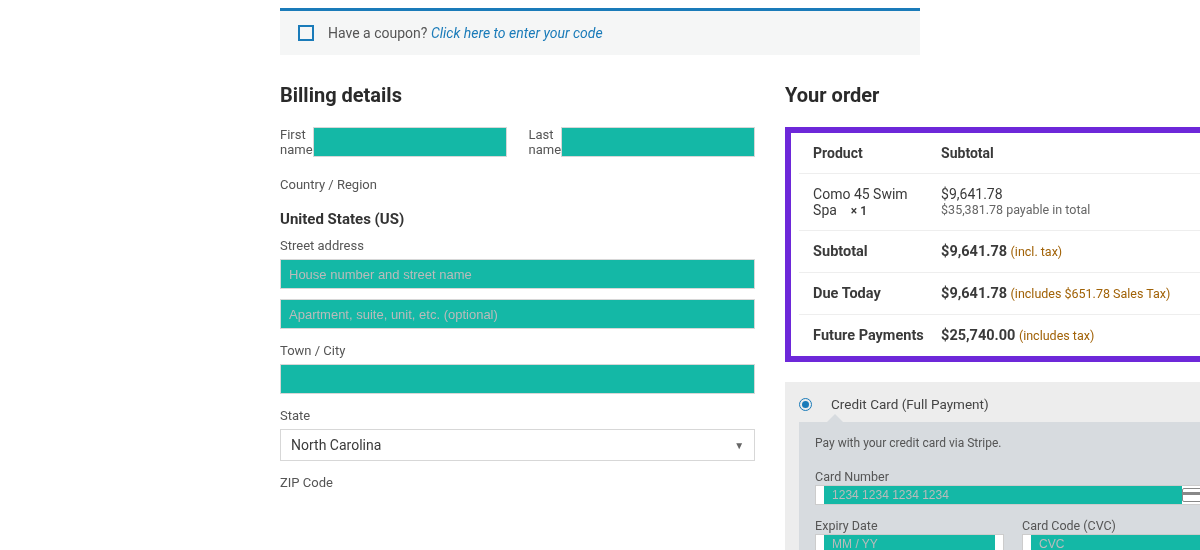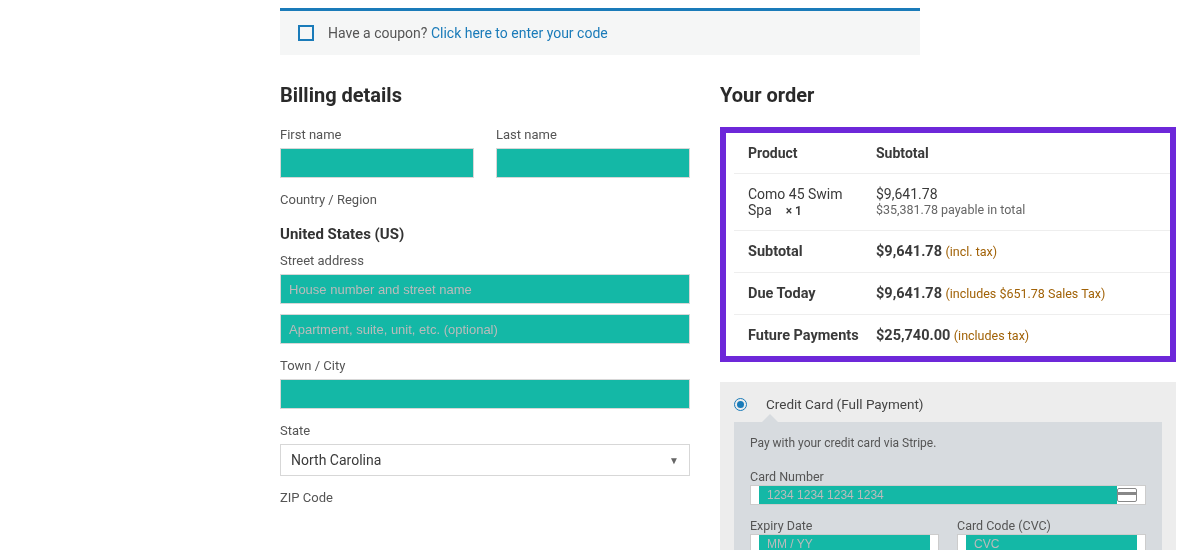--- a/index.html
+++ b/index.html
@@ -2,27 +2,27 @@
 <html><head>
 <meta charset="utf-8">
 <style>
   * { box-sizing: border-box; margin: 0; padding: 0; }
   body { font-family: -apple-system, BlinkMacSystemFont, "Segoe UI", Roboto, Arial, sans-serif; background: #fff; color: #3a3a3a; }
   .page { width: 1200px; height: 550px; margin: 0 auto; padding: 0 280px 0 280px; position: relative; }
   .top-rule { height: 3px; background: #1a7bb9; margin: 8px 0 0 0; }
   .coupon-banner { background: #f5f6f6; border-left: 0; display: flex; align-items: center; padding: 14px 18px; margin-bottom: 28px; }
   .coupon-icon { width: 16px; height: 16px; border: 2px solid #1a7bb9; margin-right: 14px; display: inline-block; position: relative; }
   .coupon-text { font-size: 14px; color: #555; }
-  .coupon-link { color: #1a7bb9; cursor: pointer; }
+  .coupon-link { color: #1a7bb9; cursor: pointer; font-style: italic; }
   .cols { display: flex; gap: 30px; }
   .col-left { flex: 1; }
   .col-right { flex: 1; }
   h2 { font-size: 20px; font-weight: 700; margin-bottom: 20px; color: #2a2a2a; }
   .row2 { display: flex; gap: 22px; margin-bottom: 14px; }
-  .field { flex: 1; display: flex; flex-direction: column; }
+  .field { flex: 1; display: flex; flex-direction: row; }
   .full { width: 100%; margin-bottom: 14px; display: flex; flex-direction: column; }
   label { font-size: 13px; color: #555; margin-bottom: 6px; }
   input[type=text] { height: 30px; border: 1px solid #d7d7d7; padding: 0 8px; font-size: 13px; background: #14b8a6; }
   input::placeholder { color: #bbb; }
   .country { font-weight: 700; font-size: 15px; color: #333; }
   .select { height: 32px; border: 1px solid #d7d7d7; display: flex; align-items: center; justify-content: space-between; padding: 0 10px; font-size: 14px; cursor: pointer; }
   .chev { font-size: 10px; color: #666; }
   .order-table { border: 6px solid #6d28d9; padding-left: 8px; }
   .ot-row { display: flex; padding: 12px 14px; border-bottom: 1px solid #eee; font-size: 14px; }
   .ot-row:last-child { border-bottom: none; }

